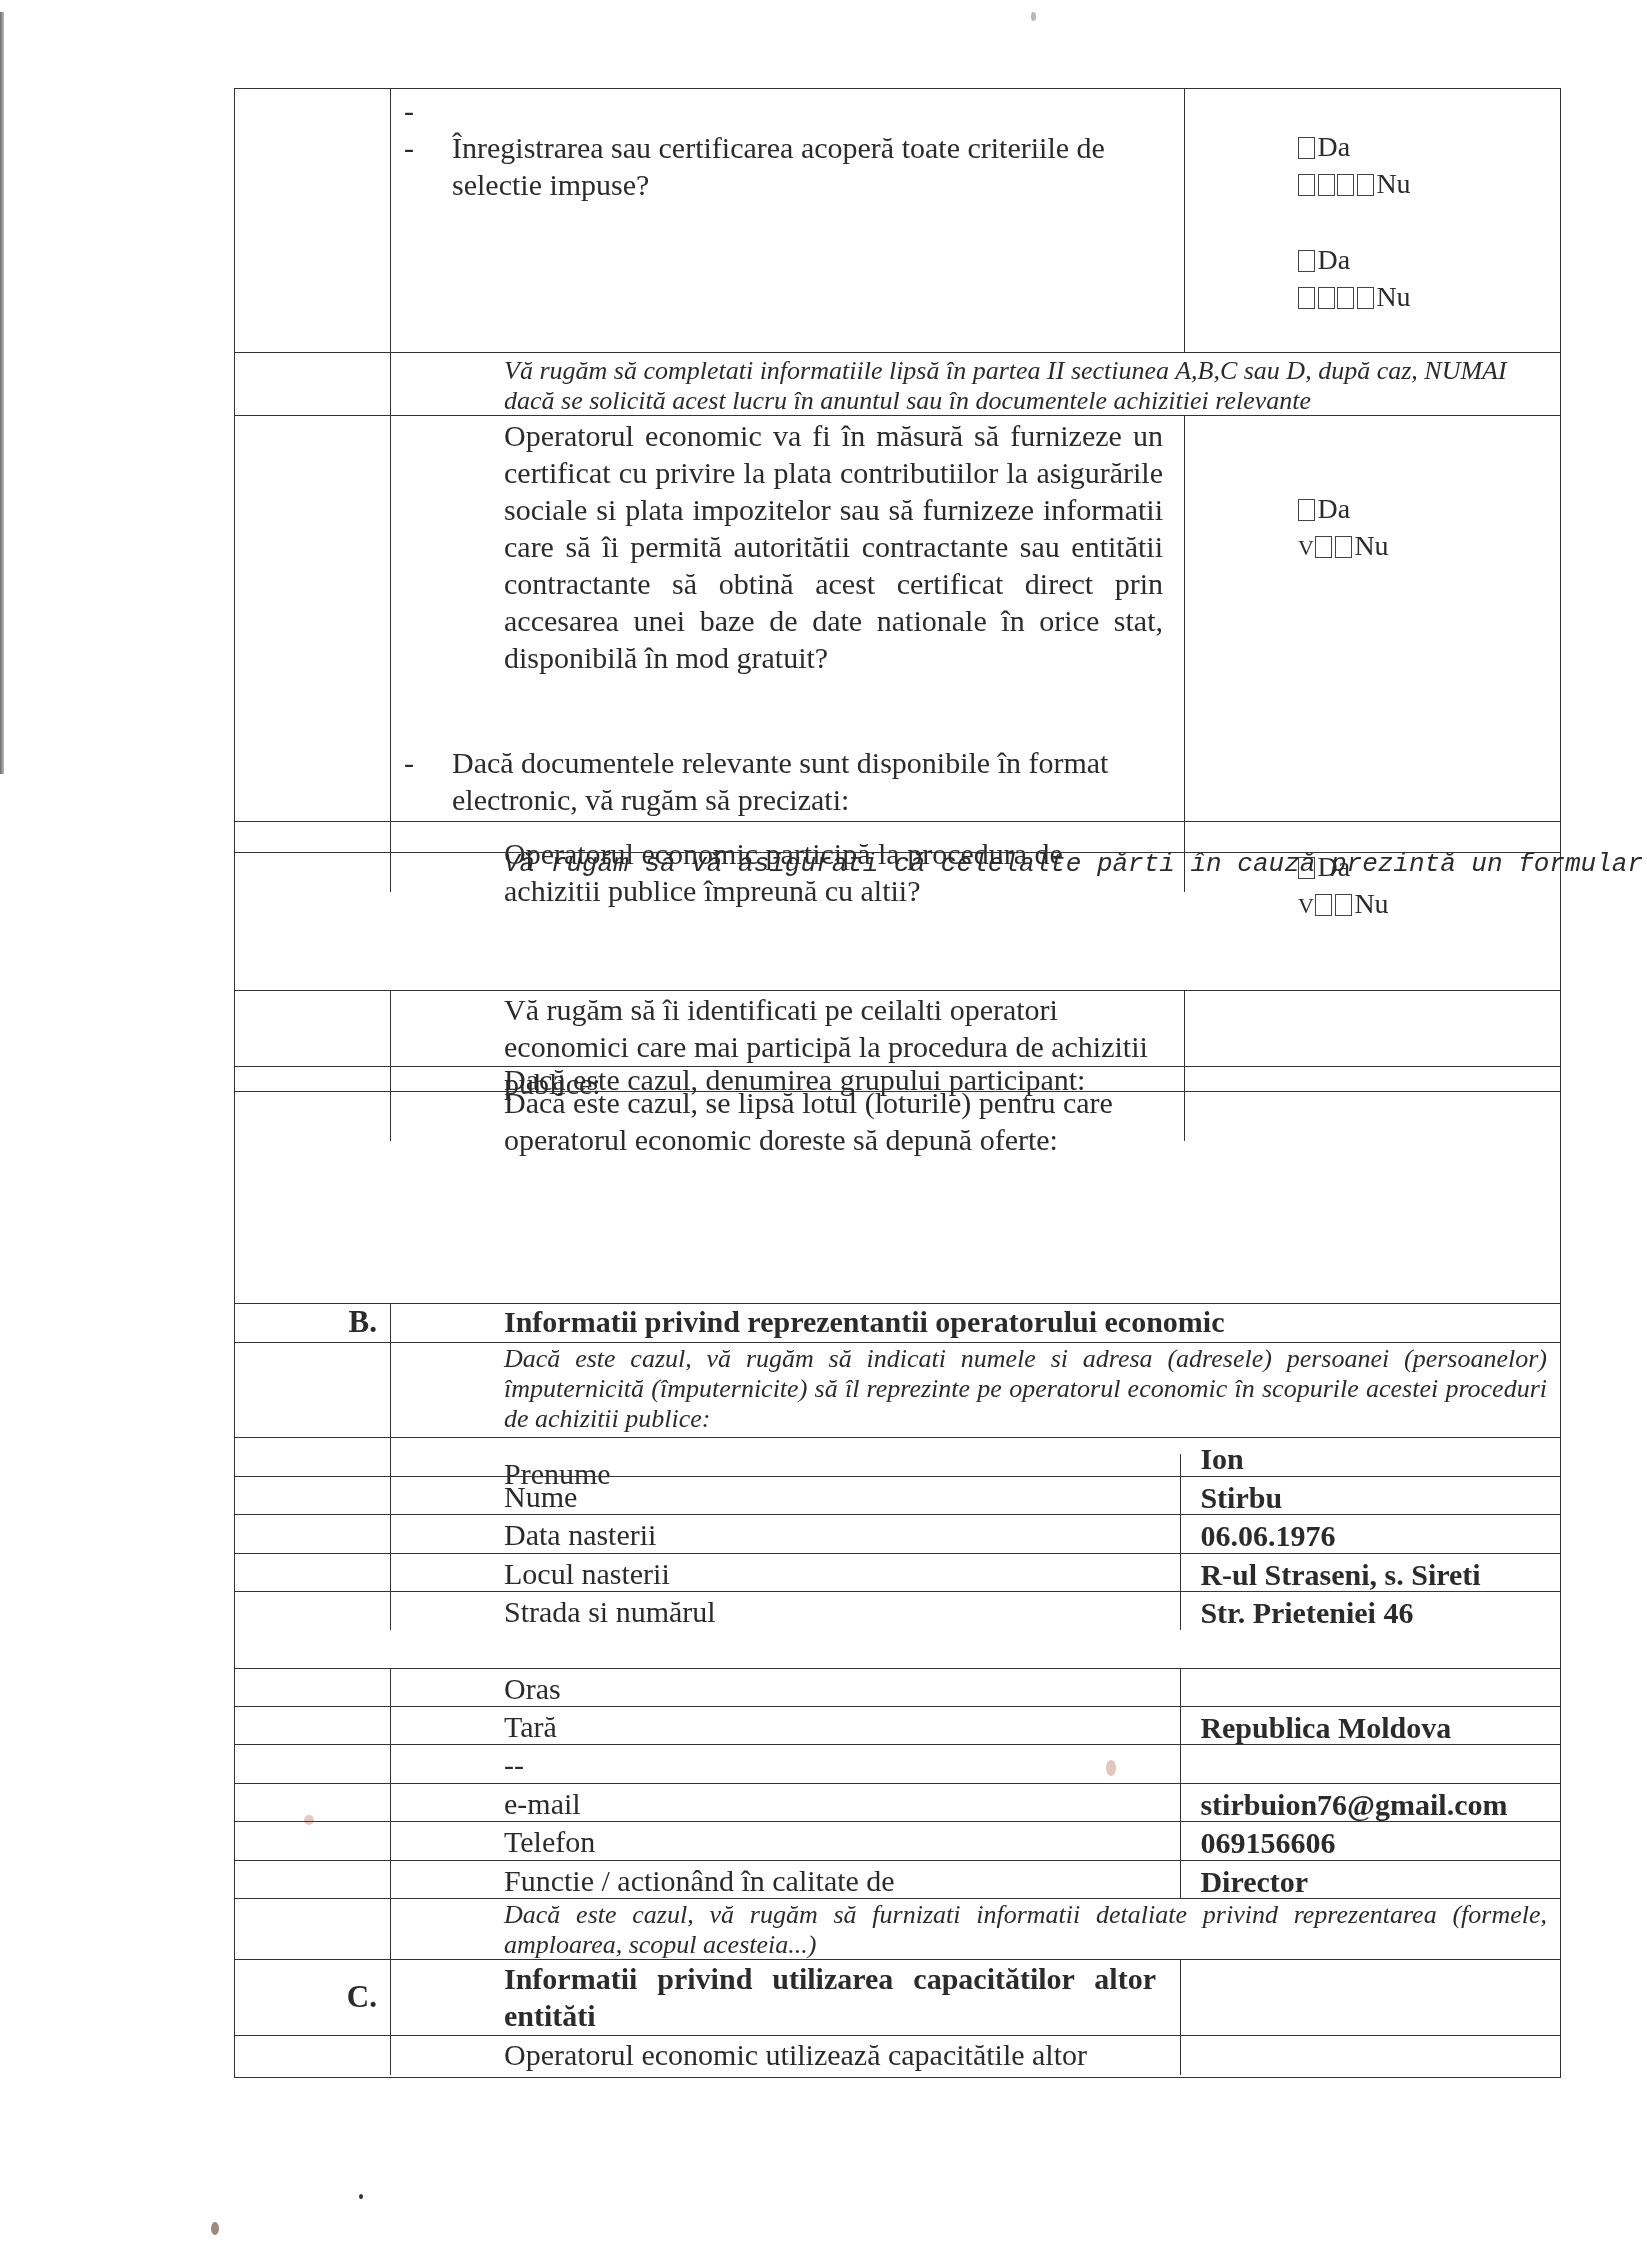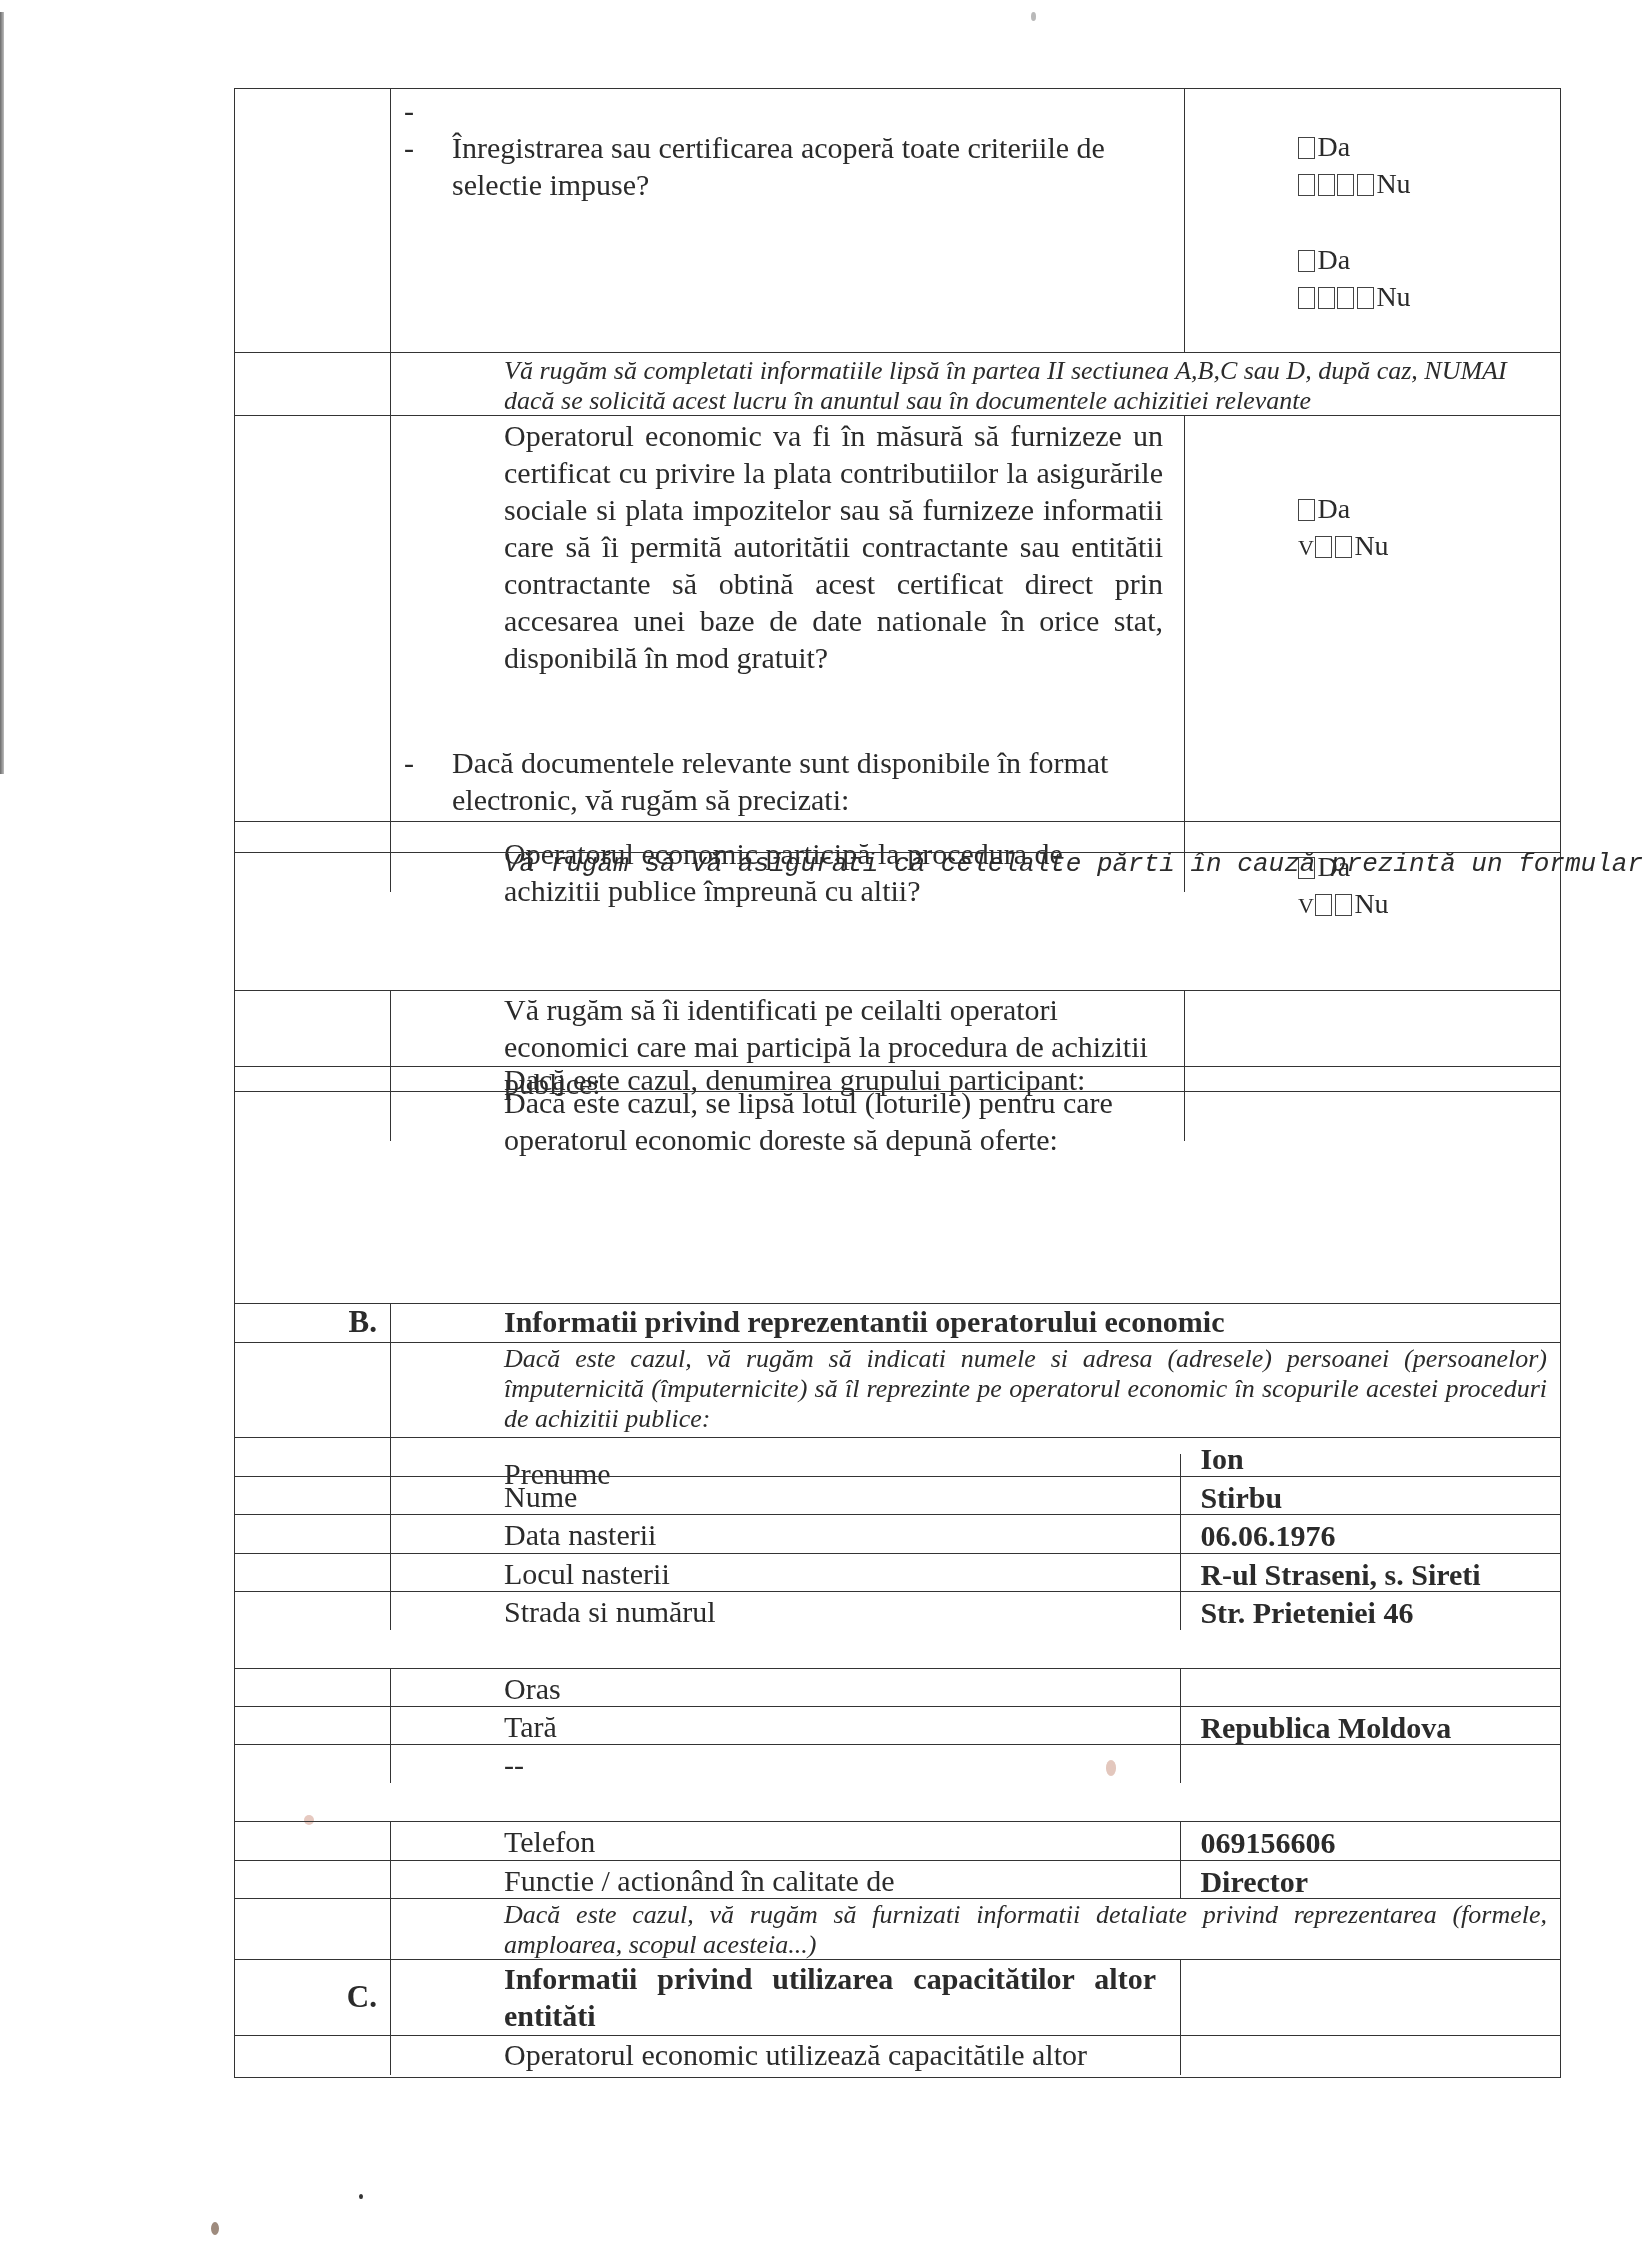--- a/index.html
+++ b/index.html
@@ -216,20 +216,29 @@
     </div>
     <div class="row" style="top: 1655px; height: 39px;">
       <div class="cell c1"></div>
       <div class="cell c2" style="width:790px;">
         <span class="lbl">--</span>
       </div>
       <div class="cell c3" style="left:946px;">
         <span class="val"></span>
       </div>
     </div>
+    <div class="row" style="top: 1694px; height: 38px;">
+      <div class="cell c1"></div>
+      <div class="cell c2" style="width:790px;">
+        <span class="lbl">e-mail</span>
+      </div>
+      <div class="cell c3" style="left:946px;">
+        <span class="val">stirbuion76@gmail.com</span>
+      </div>
+    </div>
     <div class="row" style="top: 1732px; height: 39px;">
       <div class="cell c1"></div>
       <div class="cell c2" style="width:790px;">
         <span class="lbl">Telefon</span>
       </div>
       <div class="cell c3" style="left:946px;">
         <span class="val">069156606</span>
       </div>
     </div>
     <div class="row" style="top: 1771px; height: 38px;">

